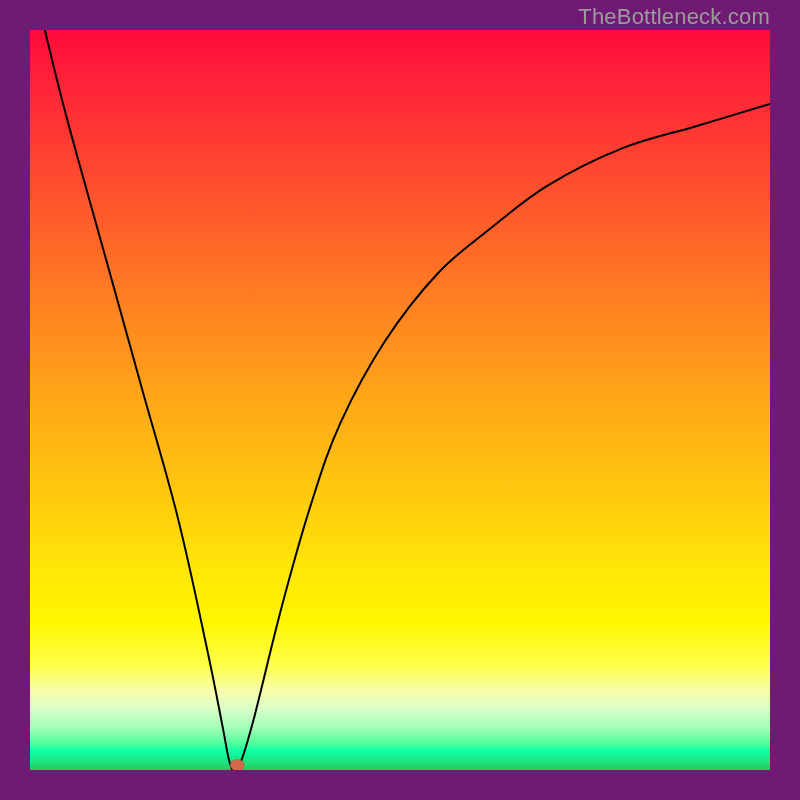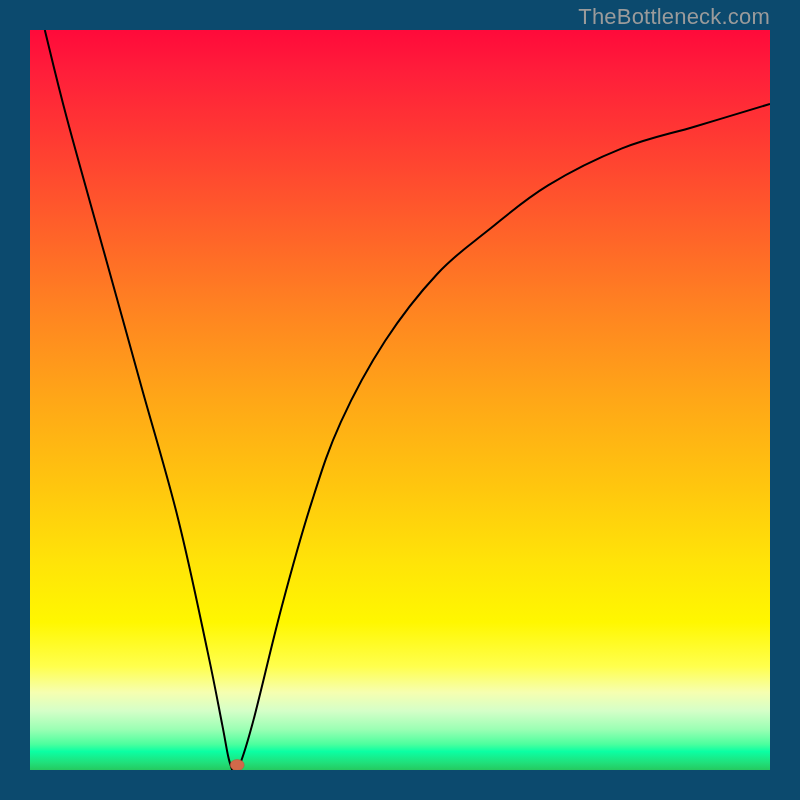--- a/index.html
+++ b/index.html
@@ -8,21 +8,21 @@
     width: 800px;
     height: 800px;
     background: #000;
     overflow: hidden;
     font-family: Arial, Helvetica, sans-serif;
   }
   .frame {
     position: relative;
     width: 800px;
     height: 800px;
-    background: #0c4a6e;
+    background: #701a75;
   }
   .plot-area {
     position: absolute;
     left: 30px;
     top: 30px;
     width: 740px;
     height: 740px;
     
     background: linear-gradient(
       to bottom,

